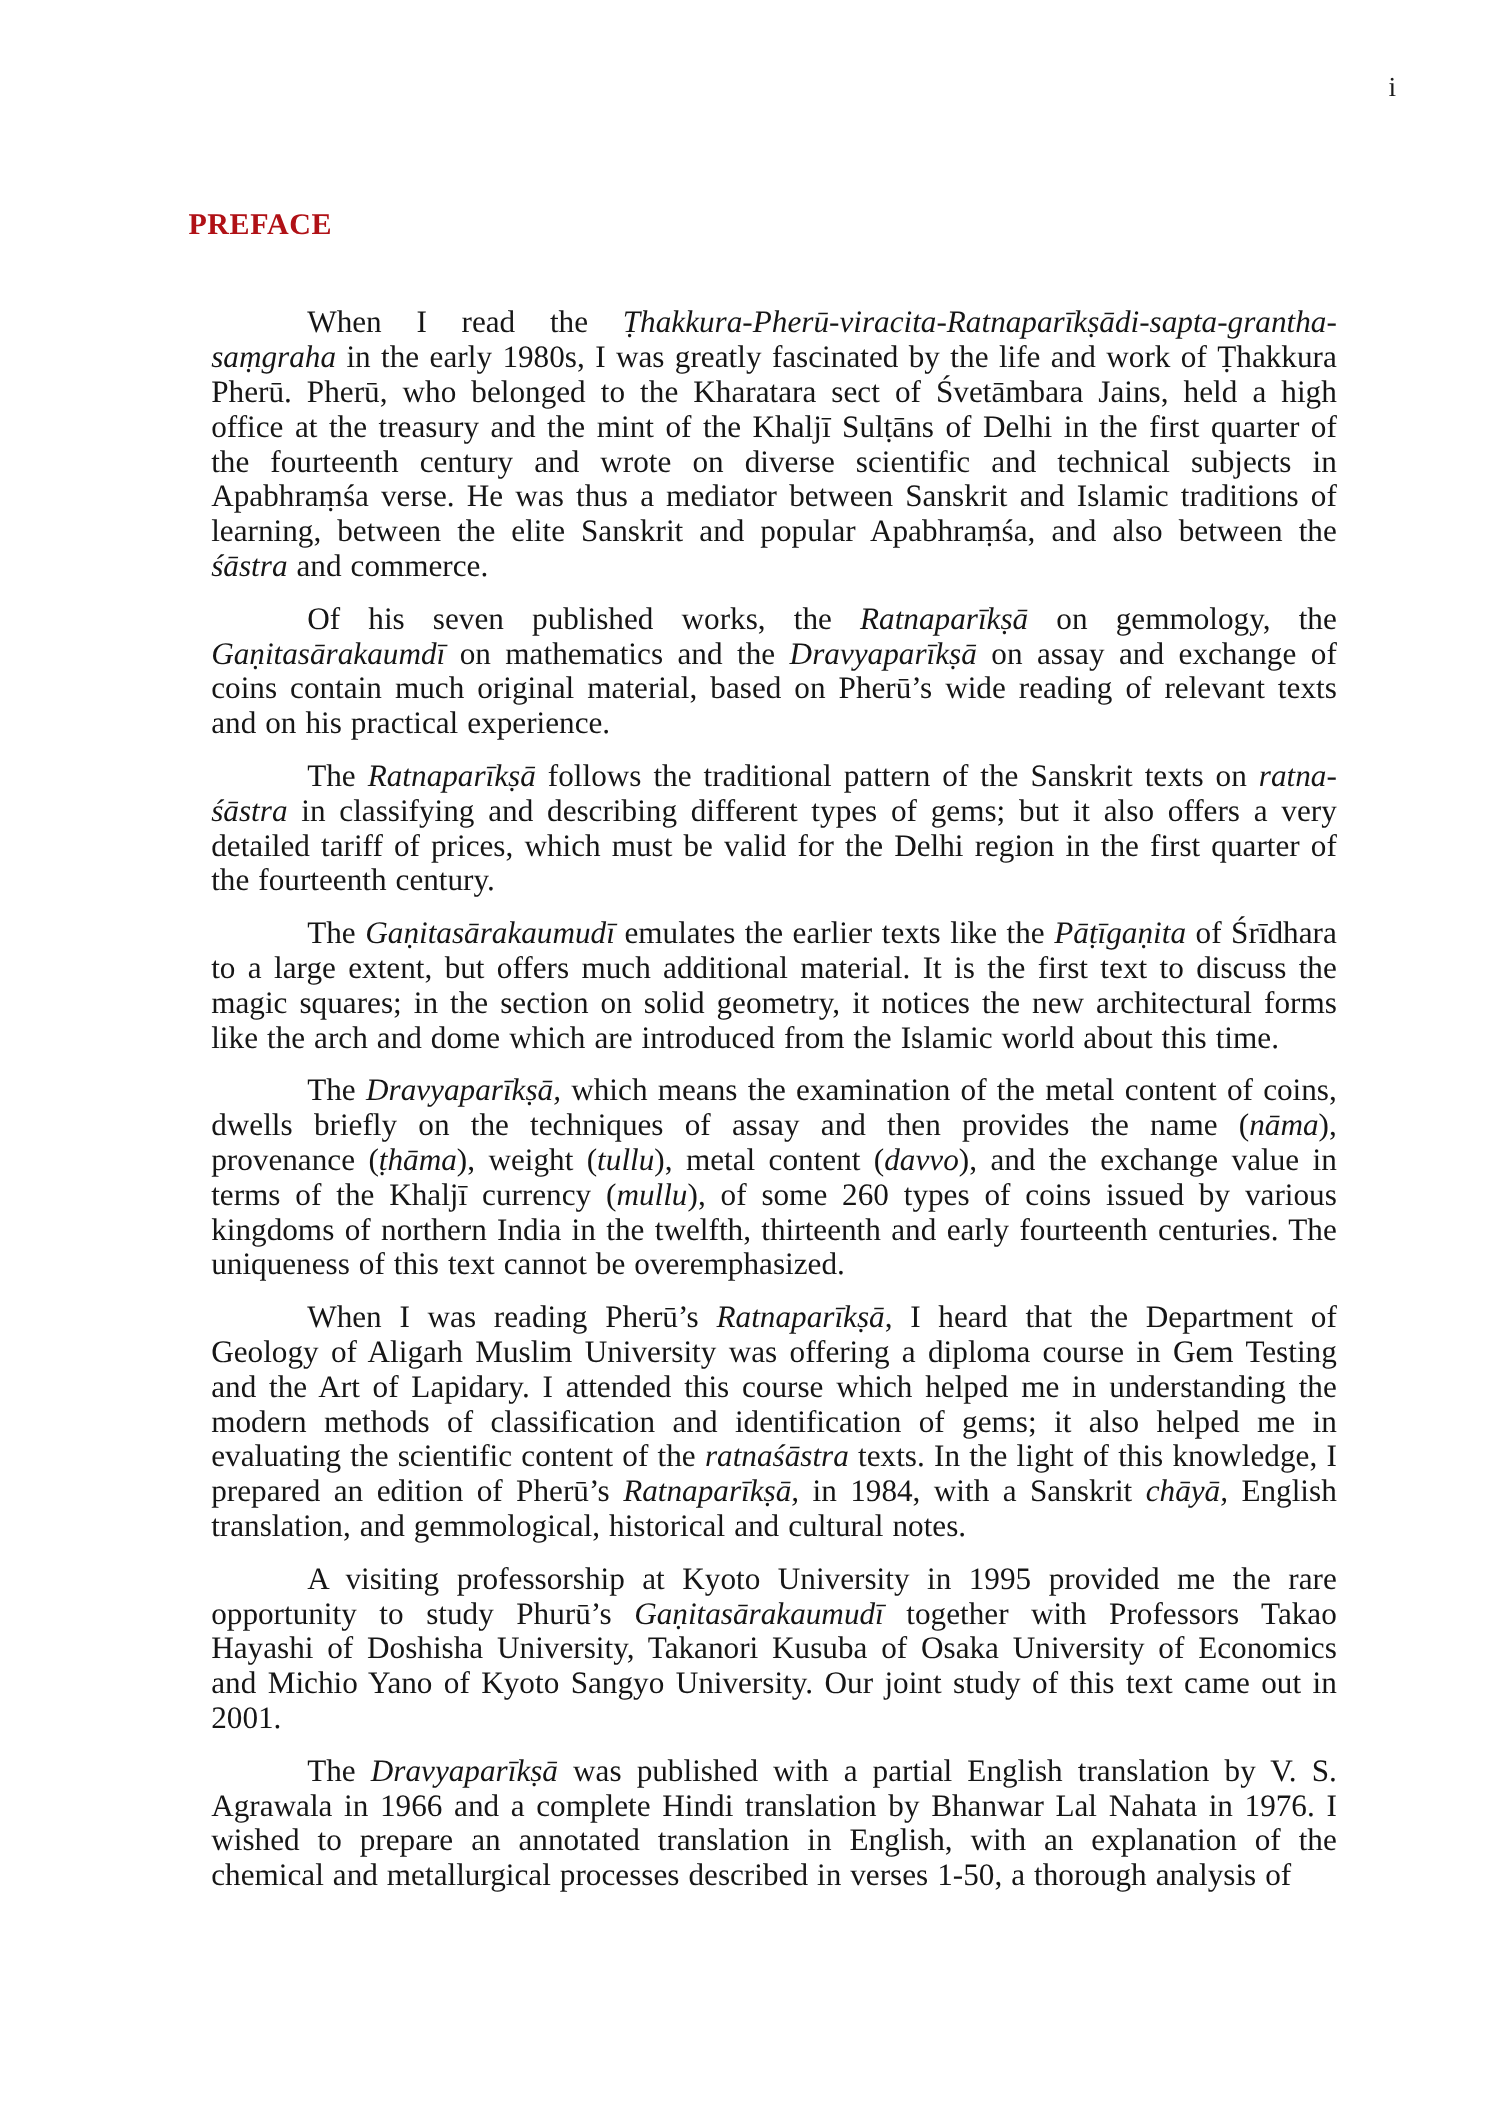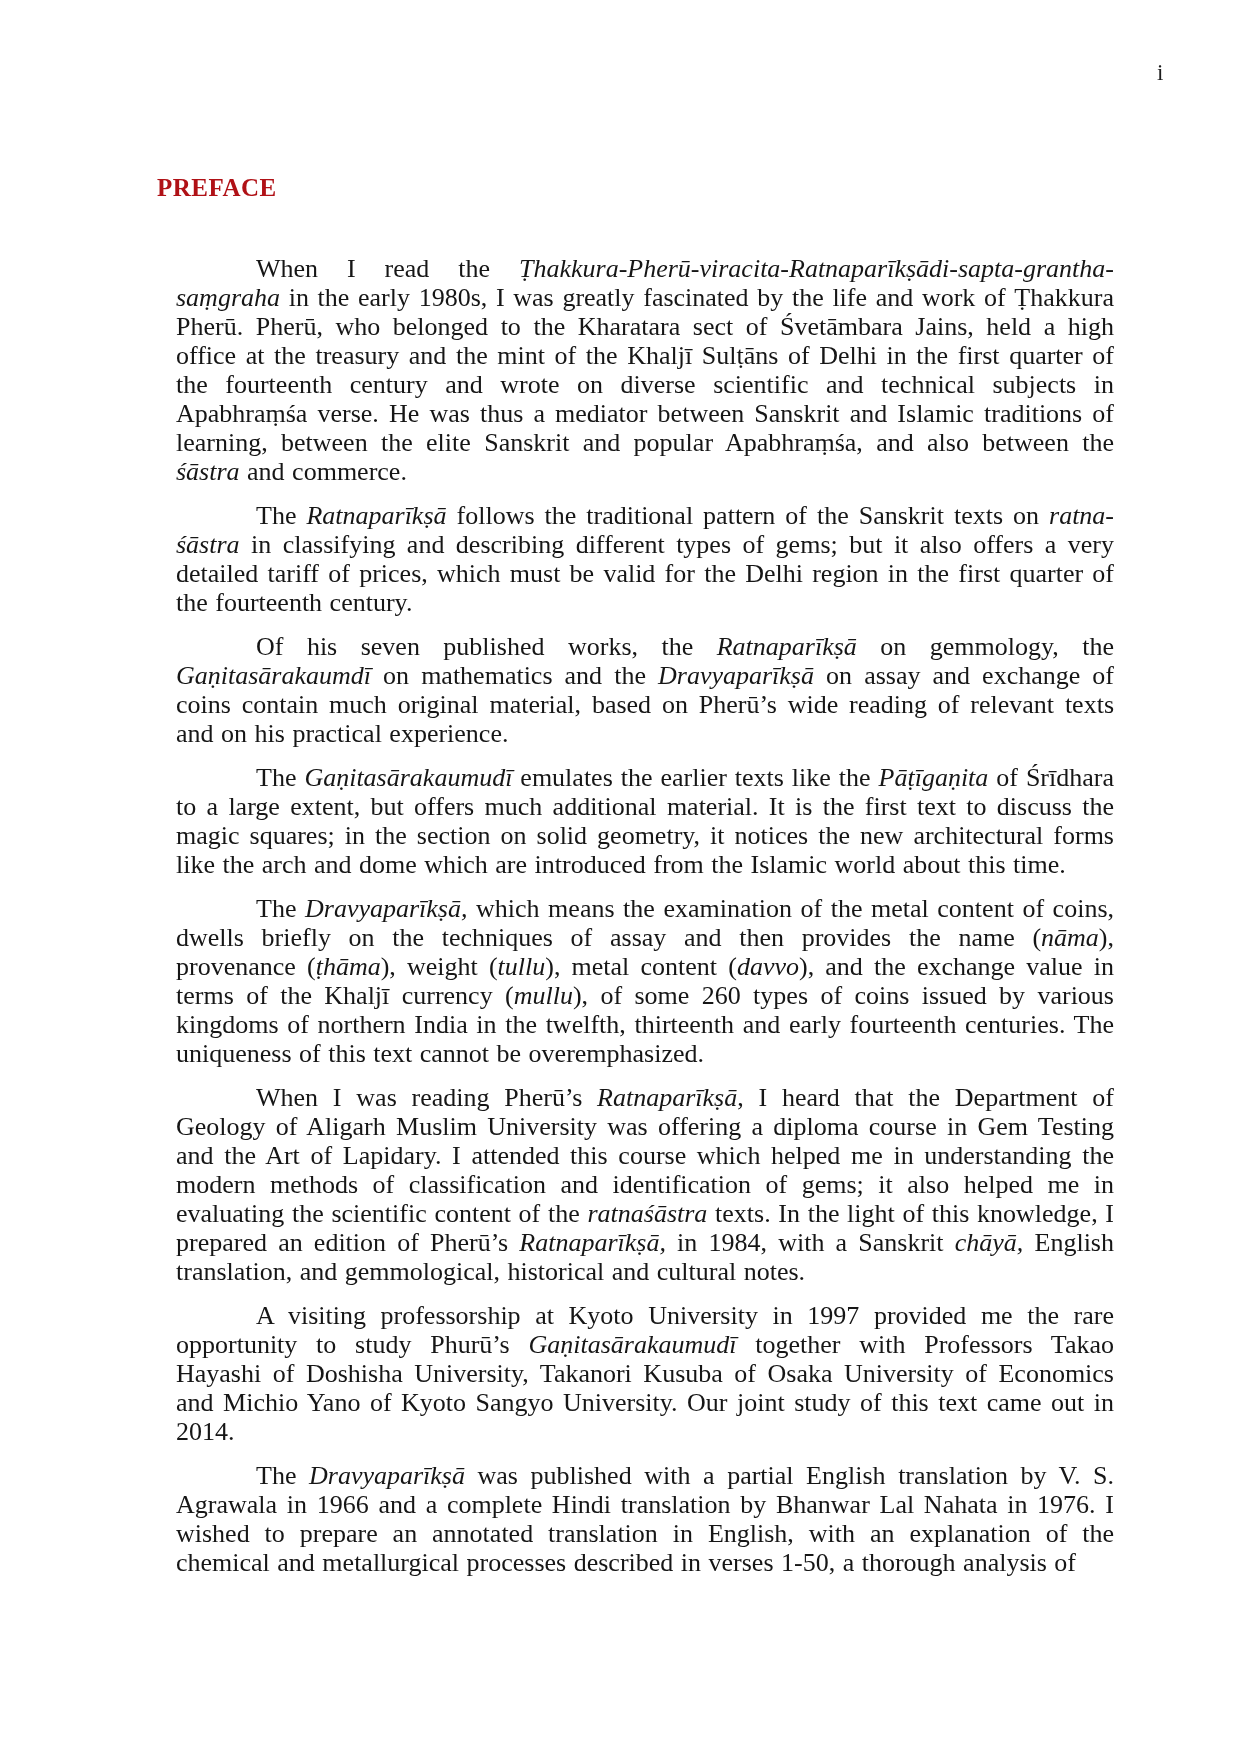--- a/index.html
+++ b/index.html
@@ -61,21 +61,21 @@
 </head>
 <body>
 
 <div class="page" style="color: rgb(22, 22, 22);">
   <div class="page-number">i</div>
 
   <h1 class="preface-heading" style="color: rgb(176, 17, 22);">PREFACE</h1>
 
   <div class="preface-body">
       <p class="para"><span>When I read the </span><i>Ṭhakkura-Pherū-viracita-Ratnaparīkṣādi-sapta-grantha-saṃgraha</i><span> in the early 1980s, I was greatly fascinated by the life and work of Ṭhakkura Pherū. Pherū, who belonged to the Kharatara sect of Śvetāmbara Jains, held a high office at the treasury and the mint of the Khaljī Sulṭāns of Delhi in the first quarter of the fourteenth century and wrote on diverse scientific and technical subjects in Apabhraṃśa verse. He was thus a mediator between Sanskrit and Islamic traditions of learning, between the elite Sanskrit and popular Apabhraṃśa, and also between the </span><i>śāstra</i><span> and commerce.</span></p>
+      <p class="para"><span>Of his seven published works, the </span><i>Ratnaparīkṣā</i><span> on gemmology, the </span><i>Gaṇitasārakaumdī</i><span> on mathematics and the </span><i>Dravyaparīkṣā</i><span> on assay and exchange of coins contain much original material, based on Pherū’s wide reading of relevant texts and on his practical experience.</span></p>
       <p class="para"><span>The </span><i>Ratnaparīkṣā</i><span> follows the traditional pattern of the Sanskrit texts on </span><i>ratna-śāstra</i><span> in classifying and describing different types of gems; but it also offers a very detailed tariff of prices, which must be valid for the Delhi region in the first quarter of the fourteenth century.</span></p>
-      <p class="para"><span>Of his seven published works, the </span><i>Ratnaparīkṣā</i><span> on gemmology, the </span><i>Gaṇitasārakaumdī</i><span> on mathematics and the </span><i>Dravyaparīkṣā</i><span> on assay and exchange of coins contain much original material, based on Pherū’s wide reading of relevant texts and on his practical experience.</span></p>
       <p class="para"><span>The </span><i>Gaṇitasārakaumudī</i><span> emulates the earlier texts like the </span><i>Pāṭīgaṇita</i><span> of Śrīdhara to a large extent, but offers much additional material. It is the first text to discuss the magic squares; in the section on solid geometry, it notices the new architectural forms like the arch and dome which are introduced from the Islamic world about this time.</span></p>
       <p class="para"><span>The </span><i>Dravyaparīkṣā,</i><span> which means the examination of the metal content of coins, dwells briefly on the techniques of assay and then provides the name (</span><i>nāma</i><span>), provenance (</span><i>ṭhāma</i><span>), weight (</span><i>tullu</i><span>), metal content (</span><i>davvo</i><span>), and the exchange value in terms of the Khaljī currency (</span><i>mullu</i><span>), of some 260 types of coins issued by various kingdoms of northern India in the twelfth, thirteenth and early fourteenth centuries. The uniqueness of this text cannot be overemphasized.</span></p>
       <p class="para"><span>When I was reading Pherū’s </span><i>Ratnaparīkṣā</i><span>, I heard that the Department of Geology of Aligarh Muslim University was offering a diploma course in Gem Testing and the Art of Lapidary. I attended this course which helped me in understanding the modern methods of classification and identification of gems; it also helped me in evaluating the scientific content of the </span><i>ratnaśāstra</i><span> texts. In the light of this knowledge, I prepared an edition of Pherū’s </span><i>Ratnaparīkṣā,</i><span> in 1984, with a Sanskrit </span><i>chāyā,</i><span> English translation, and gemmological, historical and cultural notes.</span></p>
-      <p class="para"><span>A visiting professorship at Kyoto University in 1997 provided me the rare opportunity to study Phurū’s </span><i>Gaṇitasārakaumudī</i><span> together with Professors Takao Hayashi of Doshisha University, Takanori Kusuba of Osaka University of Economics and Michio Yano of Kyoto Sangyo University. Our joint study of this text came out in 2014.</span></p>
+      <p class="para"><span>A visiting professorship at Kyoto University in 1995 provided me the rare opportunity to study Phurū’s </span><i>Gaṇitasārakaumudī</i><span> together with Professors Takao Hayashi of Doshisha University, Takanori Kusuba of Osaka University of Economics and Michio Yano of Kyoto Sangyo University. Our joint study of this text came out in 2001.</span></p>
       <p class="para"><span>The </span><i>Dravyaparīkṣā</i><span> was published with a partial English translation by V. S. Agrawala in 1966 and a complete Hindi translation by Bhanwar Lal Nahata in 1976. I wished to prepare an annotated translation in English, with an explanation of the chemical and metallurgical processes described in verses 1-50, a thorough analysis of</span></p>
     </div>
 </div>
 
 </body></html>

